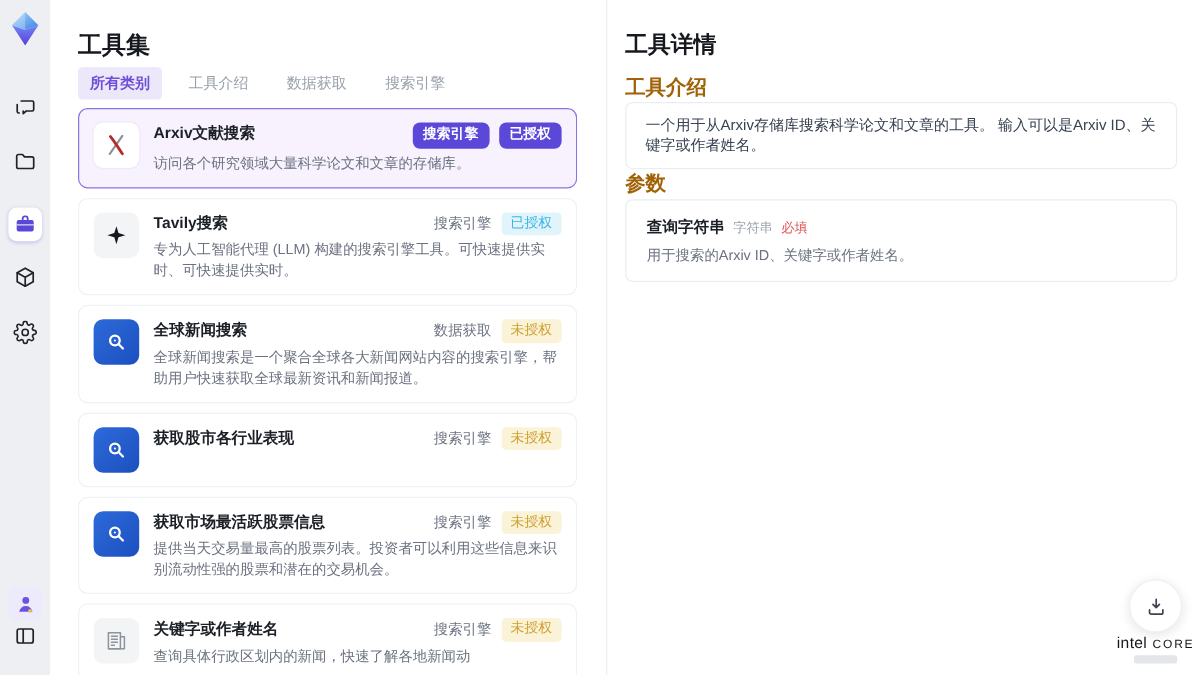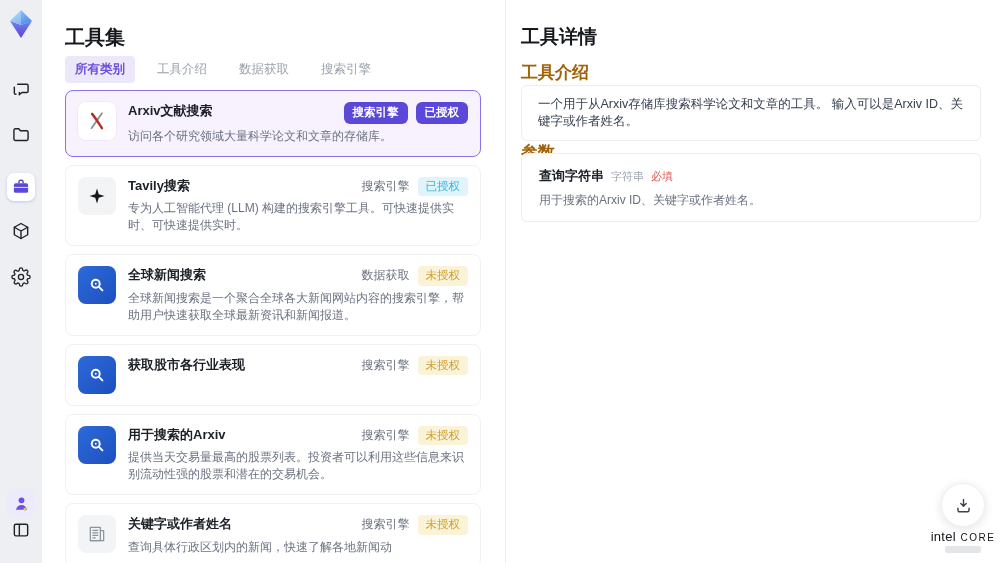--- a/index.html
+++ b/index.html
@@ -43,21 +43,21 @@
   .scroll-thumb { position:absolute; left:0; top:0; width:6px; height:280px; background:#c7cad0; border-radius:3px; }
   .scroll-hint { position:absolute; left:474px; top:534px; width:0; height:0; border-left:5px solid transparent; border-right:5px solid transparent; border-top:7px solid #3a3f46; }
 
   
   .detail-panel { position:absolute; left:505px; top:0; width:495px; height:563px; background:#fff; border-left:1px solid #ebedf0; }
   .detail-title { position:absolute; left:15px; top:24px; font-size:19px; font-weight:bold; color:#15181d;text-align:right; }
   .section-h { position:absolute; left:15px; font-size:17px; font-weight:bold; color:#a16207; }
   .h-intro { top:61px; }
   .h-params { top:141px; }
   .intro-box { position:absolute; left:15px; top:85px; width:460px; border:1px solid #ebedf0; border-radius:6px; padding:10px 16px; font-size:12.5px; color:#374151; line-height:17px; background:#fff; }
-  .params-wrap { position:absolute; left:15px; top:153px; width:460px; display:flex; flex-direction:column; gap:8px; }
+  .params-wrap { position:absolute; left:15px; top:166px; width:460px; display:flex; flex-direction:column; gap:8px; }
   .param-card { border:1px solid #ebedf0; border-radius:6px; padding:13px 17px; background:#fff; }
   .param-line { display:flex; align-items:baseline; gap:7px; }
   .param-name { font-size:13px; font-weight:bold; color:#1b1f26; }
   .param-type { font-size:11px; color:#9aa1ab; }
   .param-req { font-size:11px; color:#e05858; }
   .param-desc { margin-top:7px; font-size:12px; color:#6b7280; line-height:16px; }
 
   
   .fab { position:absolute; left:941px; top:483px; width:44px; height:44px; border-radius:50%; background:#fff; border:1px solid #f0f1f4; box-shadow:0 2px 10px rgba(20,25,40,.12); display:grid; place-items:center; cursor:pointer; }
   .intel { position:absolute; left:923px; top:527px; width:80px; text-align:center; color:#14161c; }
@@ -219,21 +219,21 @@
         <div class="tool-card">
           <span class="tile tile-blue">
             <svg viewBox="0 0 24 24" width="20" height="20" fill="none" stroke="#ffffff" stroke-width="2.3" stroke-linecap="round">
               <circle cx="10.5" cy="10.5" r="4.8"></circle>
               <path d="M14.3 14.3L18.5 18.5"></path>
               <circle cx="10.5" cy="10.5" r="1.1" fill="#ffffff" stroke="none"></circle>
             </svg>
           </span>
           <div class="tool-body">
             <div class="tool-top">
-              <span class="tool-name">用于搜索的Arxiv</span>
+              <span class="tool-name">获取市场最活跃股票信息</span>
               <span class="badges">
                 <span class="cat-label">搜索引擎</span>
                 <span class="badge no">未授权</span>
               </span>
             </div>
             <div class="tool-desc">提供当天交易量最高的股票列表。投资者可以利用这些信息来识别流动性强的股票和潜在的交易机会。</div>
           </div>
         </div>
         <div class="tool-card">
           <span class="tile tile-gray">

